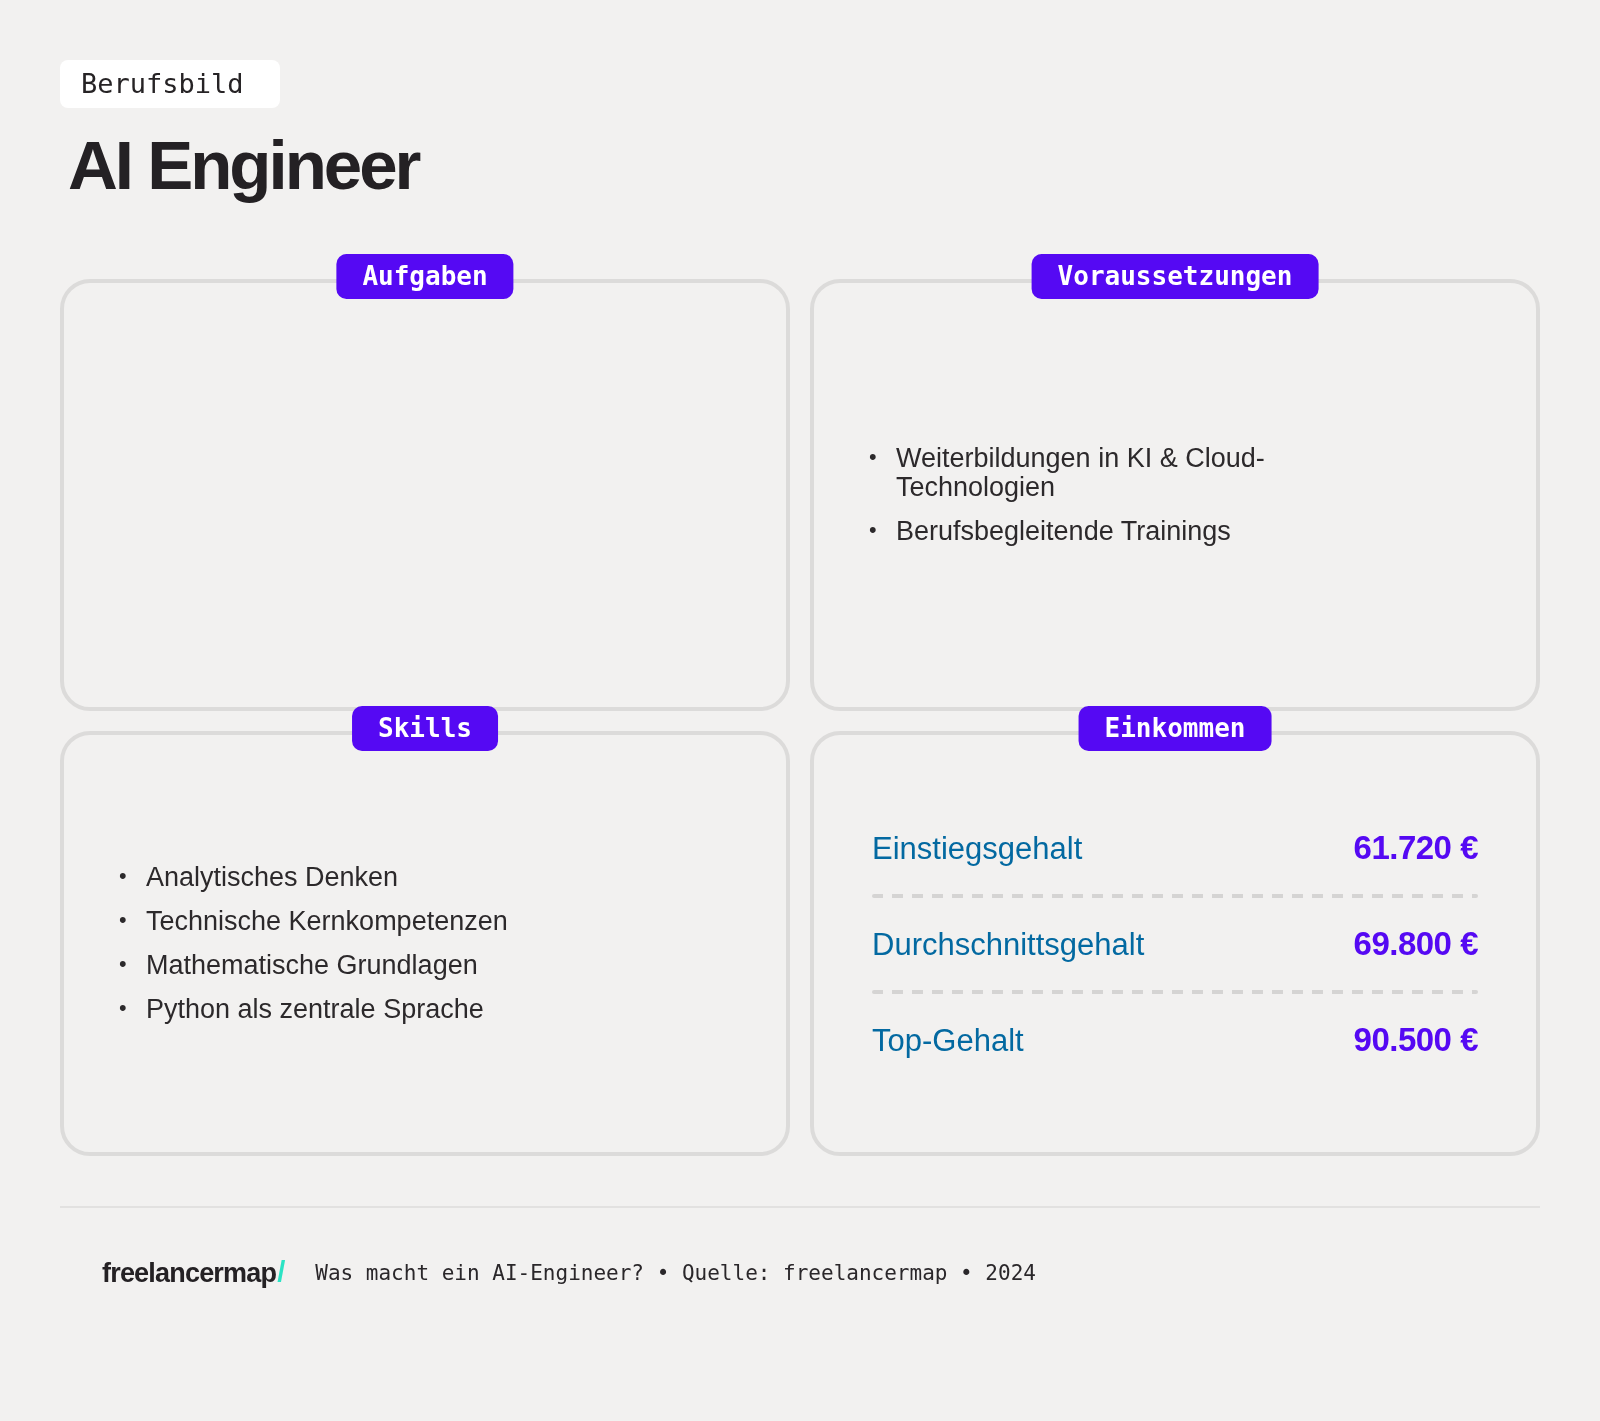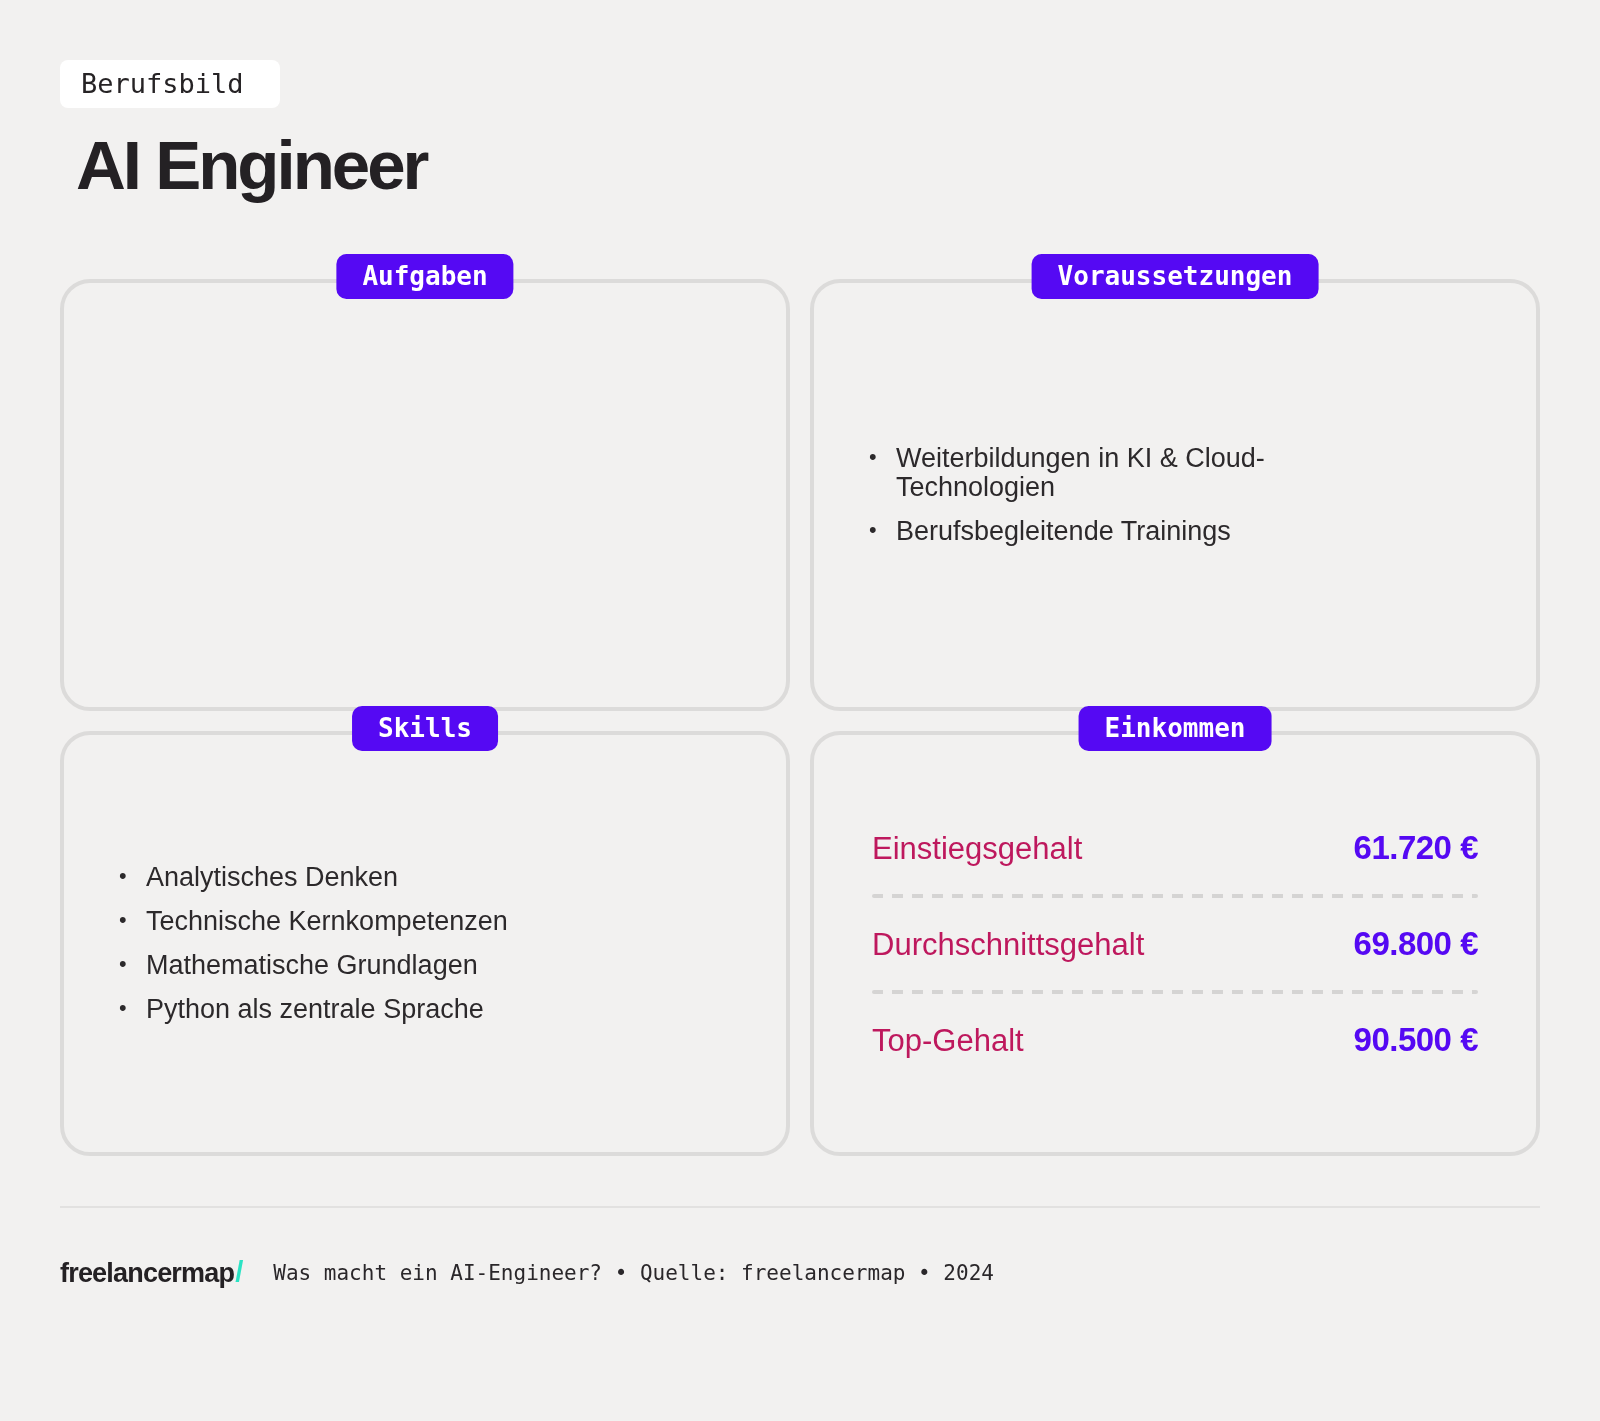--- a/index.html
+++ b/index.html
@@ -28,21 +28,21 @@
     display: inline-block;
     background: #ffffff;
     color: var(--text);
     font-family: "DejaVu Sans Mono", monospace;
     font-size: 27px;
     line-height: 1;
     padding: 10px 36px 11px 21px;
     border-radius: 8px;
   }
   h1.title {
-    margin: 23px 0 0 16px;
+    margin: 23px 0 0 8px;
     font-size: 69px;
     line-height: 1;
     font-weight: bold;
     letter-spacing: -3px;
     color: #242124;
   }
 
   
   .grid {
     margin-top: 79px;
@@ -102,21 +102,21 @@
   
   .income {
     width: 100%;
     padding: 0 58px;
   }
   .income-row {
     display: flex;
     justify-content: space-between;
     align-items: baseline;
   }
-  .income-label { font-size: 31px; color: #be185d; }
+  .income-label { font-size: 31px; color: #0369a1; }
   .income-value {
     font-size: 33px;
     font-weight: bold;
     letter-spacing: -0.5px;
     color: var(--accent);
   }
   .dashed {
     height: 4px;
     margin: 27px 0;
     background-image: repeating-linear-gradient(90deg,
@@ -128,20 +128,21 @@
   
   .footer-rule {
     border: none;
     border-top: 2px solid var(--rule);
     margin: 50px 0 0 0;
   }
   .footer {
     margin-top: 48px;
     display: flex;
     align-items: center;
+    margin-left: 42px;
   }
   .logo-word {
     font-size: 27px;
     font-weight: bold;
     letter-spacing: -0.8px;
     color: #242124;
   }
   .logo-slash {
     font-size: 29px;
     font-weight: bold;

